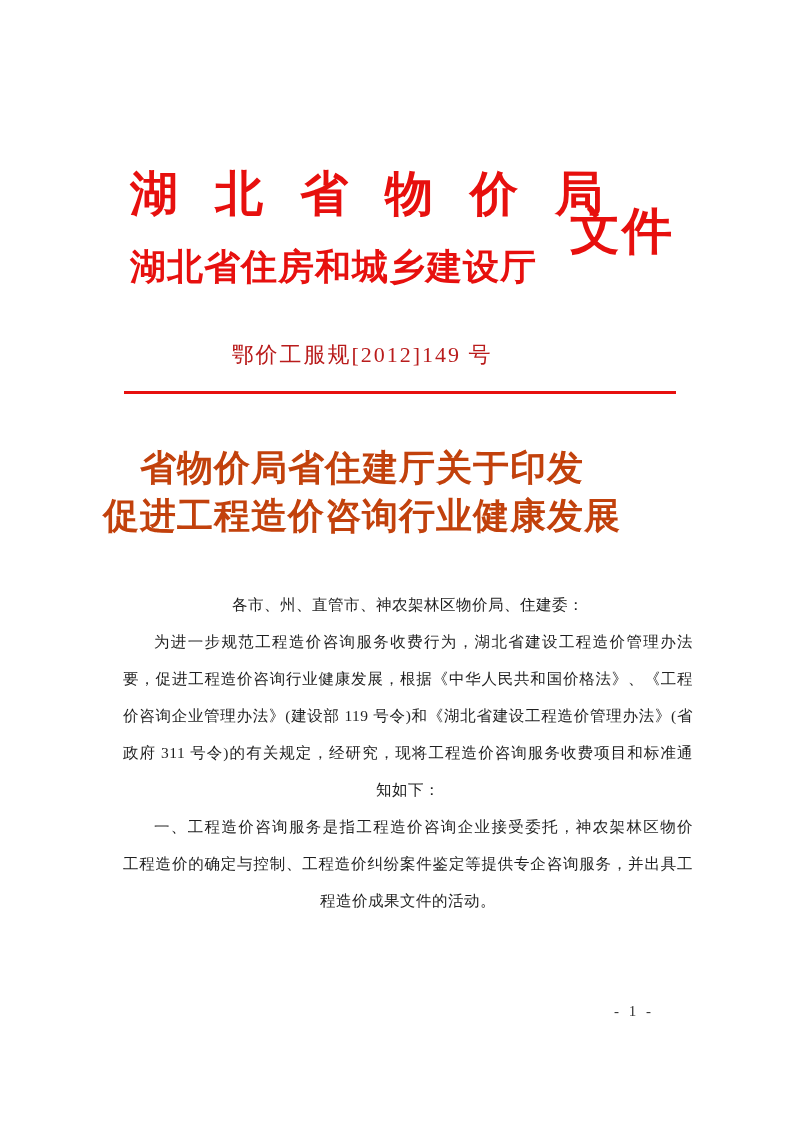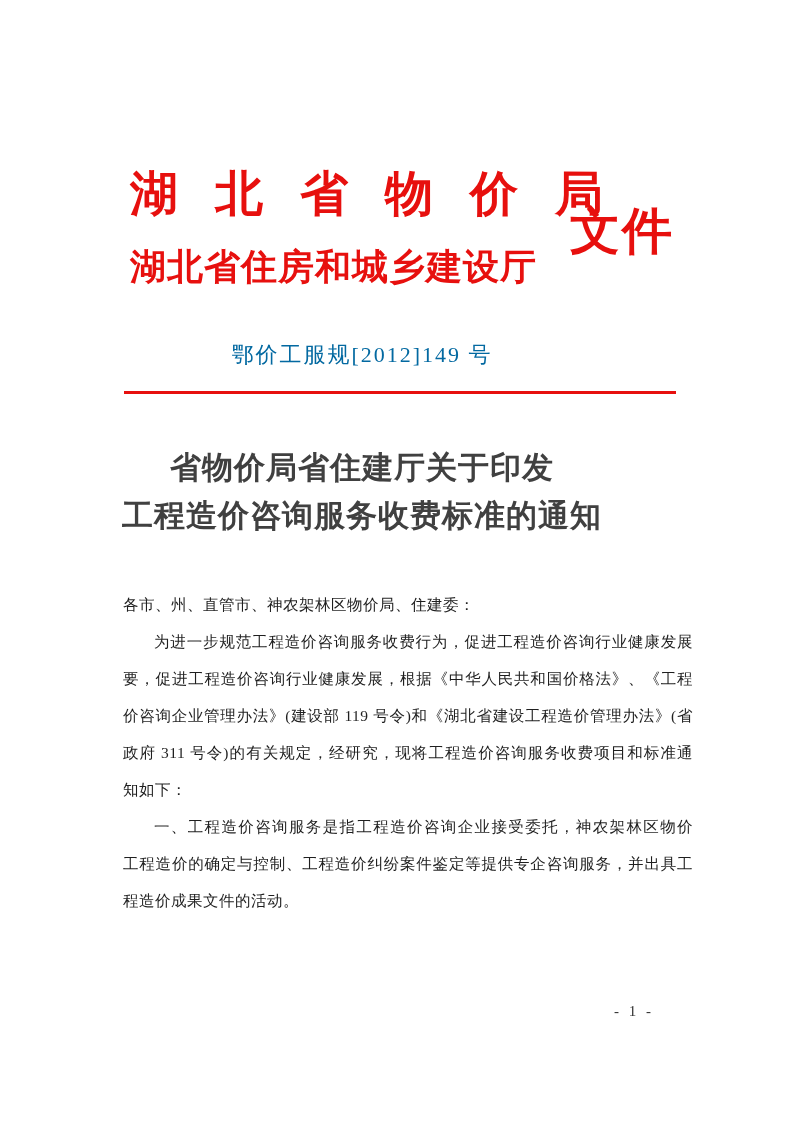--- a/index.html
+++ b/index.html
@@ -44,55 +44,56 @@
     line-height: 1.1;
   }
   
   .docnum {
     position: absolute;
     top: 340px; left: 0;
     width: 100%;
     text-align: center;
     font-size: 22px;
     letter-spacing: 2px;
-    color: #0369a1;
+    color: #b91c1c;
   }
   
   .redline {
     position: absolute;
     top: 391px; left: 124px;
     width: 552px; height: 3px;
     background: var(--red);
   }
   
   .title {
     position: absolute;
     top: 444px; left: 0;
     width: 100%;
     text-align: center;
     font-family: "Liberation Sans", sans-serif;
     font-weight: bold;
-    font-size: 31px;
+    font-size: 36px;
     line-height: 48px;
     letter-spacing: 1px;
-    color: #404040;
+    color: #c2410c;
   }
   
   .bodytext {
     position: absolute;
     top: 586px; left: 123px;
     width: 570px;
     font-size: 15.5px;
     color: #1f1f1f;
     letter-spacing: 0.5px;
   }
   .bline {
     height: 37px;
     line-height: 37px;
     overflow: hidden;
+    text-align: center;
   }
   .just {
     text-align: justify;
     text-align-last: justify;
   }
   .ind { text-indent: 31px; }
   
   .pagenum {
     position: absolute;
     top: 1003px; left: 614px;
@@ -112,26 +113,26 @@
   <div class="agency2">湖北省住房和城乡建设厅</div>
 
   <div class="doctype">文件</div>
 
   <div class="docnum">鄂价工服规[2012]149 号</div>
 
   <div class="redline"></div>
 
   <div class="title">
     <div>省物价局省住建厅关于印发</div>
-    <div>工程造价咨询服务收费标准的通知</div>
+    <div>促进工程造价咨询行业健康发展</div>
   </div>
 
   <div class="bodytext">
     <div class="bline">各市、州、直管市、神农架林区物价局、住建委：</div>
-    <div class="bline just ind">为进一步规范工程造价咨询服务收费行为，促进工程造价咨询行业健康发展</div>
+    <div class="bline just ind">为进一步规范工程造价咨询服务收费行为，湖北省建设工程造价管理办法</div>
     <div class="bline just">要，促进工程造价咨询行业健康发展，根据《中华人民共和国价格法》、《工程造</div>
     <div class="bline just">价咨询企业管理办法》(建设部 119 号令)和《湖北省建设工程造价管理办法》(省</div>
     <div class="bline just">政府 311 号令)的有关规定，经研究，现将工程造价咨询服务收费项目和标准通</div>
     <div class="bline">知如下：</div>
     <div class="bline just ind">一、工程造价咨询服务是指工程造价咨询企业接受委托，神农架林区物价局、</div>
     <div class="bline just">工程造价的确定与控制、工程造价纠纷案件鉴定等提供专企咨询服务，并出具工</div>
     <div class="bline">程造价成果文件的活动。</div>
   </div>
 
   <div class="pagenum">- 1 -</div>

